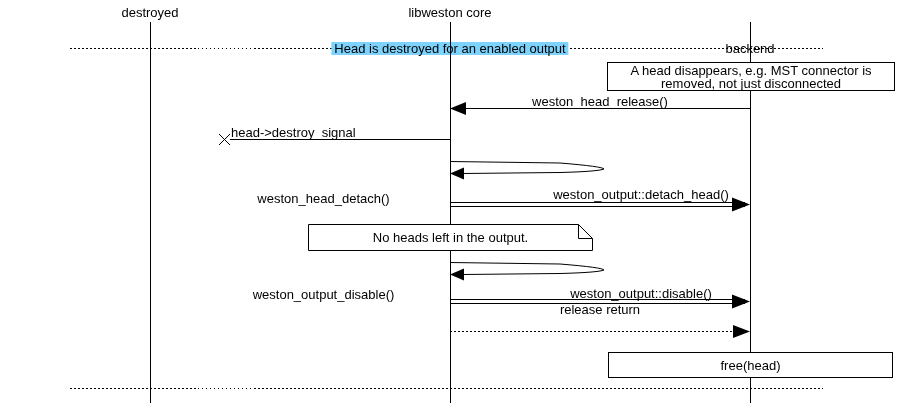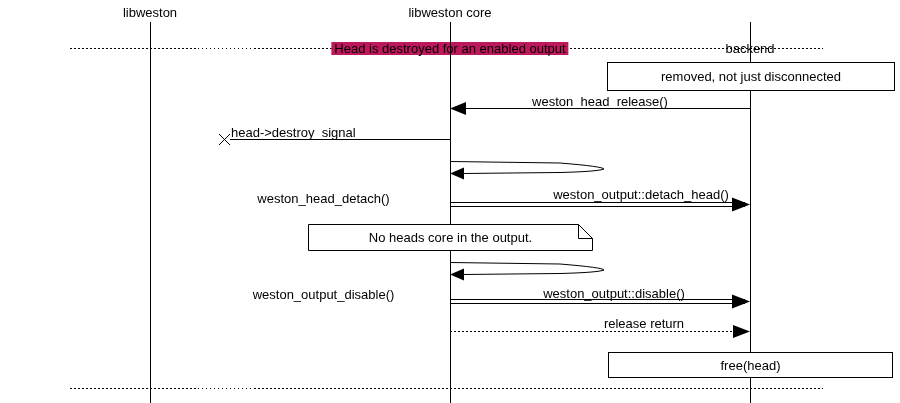--- a/index.html
+++ b/index.html
@@ -12,21 +12,21 @@
     color:#000000;
     overflow:hidden;
   }
   svg.layer{position:absolute;left:0;top:0;pointer-events:none;}
   .lbl{position:absolute;line-height:13px;white-space:nowrap;z-index:4;}
   .center{text-align:center;}
   .right{text-align:center;margin-top:34px;}
   .participant{transform:translateX(-50%);z-index:4;}
   .divider-label{
     position:absolute;transform:translateX(-50%);
-    background:#be185d;padding:0 3px;line-height:13px;
+    background:#7dd3fc;padding:0 3px;line-height:13px;
     white-space:nowrap;z-index:2;
   }
   .boxtext{
     position:absolute;display:flex;flex-direction:column;
     align-items:center;justify-content:center;
     line-height:13px;text-align:center;z-index:4;
   }
   .under{z-index:1;}
   .main{z-index:3;}
 </style>
@@ -73,43 +73,44 @@
     <line x1="450" y1="299.5" x2="745" y2="299.5" stroke="#000" stroke-width="1" shape-rendering="crispEdges"></line>
     <line x1="450" y1="303.5" x2="745" y2="303.5" stroke="#000" stroke-width="1" shape-rendering="crispEdges"></line>
     <polygon points="750,301.5 732,294.5 732,308.5" fill="#000"></polygon>
 
     <line x1="450" y1="331.5" x2="737" y2="331.5" stroke="#000" stroke-width="1" stroke-dasharray="1.5 2.5" shape-rendering="crispEdges"></line>
     <polygon points="750,331.5 733,325 733,338" fill="#000"></polygon>
 
     <rect x="608.5" y="352.5" width="284" height="25" fill="#fff" stroke="#000" stroke-width="1" shape-rendering="crispEdges"></rect>
   </svg>
 
-  <div class="lbl participant" style="left:150px;top:6px;">libweston</div>
+  <div class="lbl participant" style="left:150px;top:6px;">destroyed</div>
   <div class="lbl participant" style="left:450px;top:6px;">libweston core</div>
   <div class="lbl participant" style="left:750px;top:6px;margin-top:36px;">backend</div>
 
   <div class="boxtext" style="left:607px;top:62px;width:288px;height:29px;">
+    <div>A head disappears, e.g. MST connector is</div>
     <div>removed, not just disconnected</div>
   </div>
 
   <div class="lbl center" style="left:450px;top:95px;width:300px;">weston_head_release()</div>
 
   <div class="lbl" style="left:231px;top:126px;">head-&gt;destroy_signal</div>
 
   <div class="lbl right" style="left:200px;top:158px;width:247px;">weston_head_detach()</div>
 
   <div class="lbl center" style="left:462px;top:188px;width:300px;margin-left:29px;">weston_output::detach_head()</div>
 
   <div class="boxtext" style="left:308px;top:224px;width:285px;height:27px;">
-    <div>No heads core in the output.</div>
+    <div>No heads left in the output.</div>
   </div>
 
   <div class="lbl right" style="left:200px;top:254px;width:247px;">weston_output_disable()</div>
 
-  <div class="lbl center" style="left:464px;top:287px;width:300px;">weston_output::disable()</div>
+  <div class="lbl center" style="left:450px;top:287px;width:300px;padding-left:41px;">weston_output::disable()</div>
 
-  <div class="lbl center" style="left:450px;top:317px;width:300px;margin-left:44px;">release return</div>
+  <div class="lbl center" style="left:450px;top:303px;width:300px;">release return</div>
 
   <div class="boxtext" style="left:608px;top:352px;width:285px;height:26px;">
     <div>free(head)</div>
   </div>
 
 </div>
 
 </body></html>

